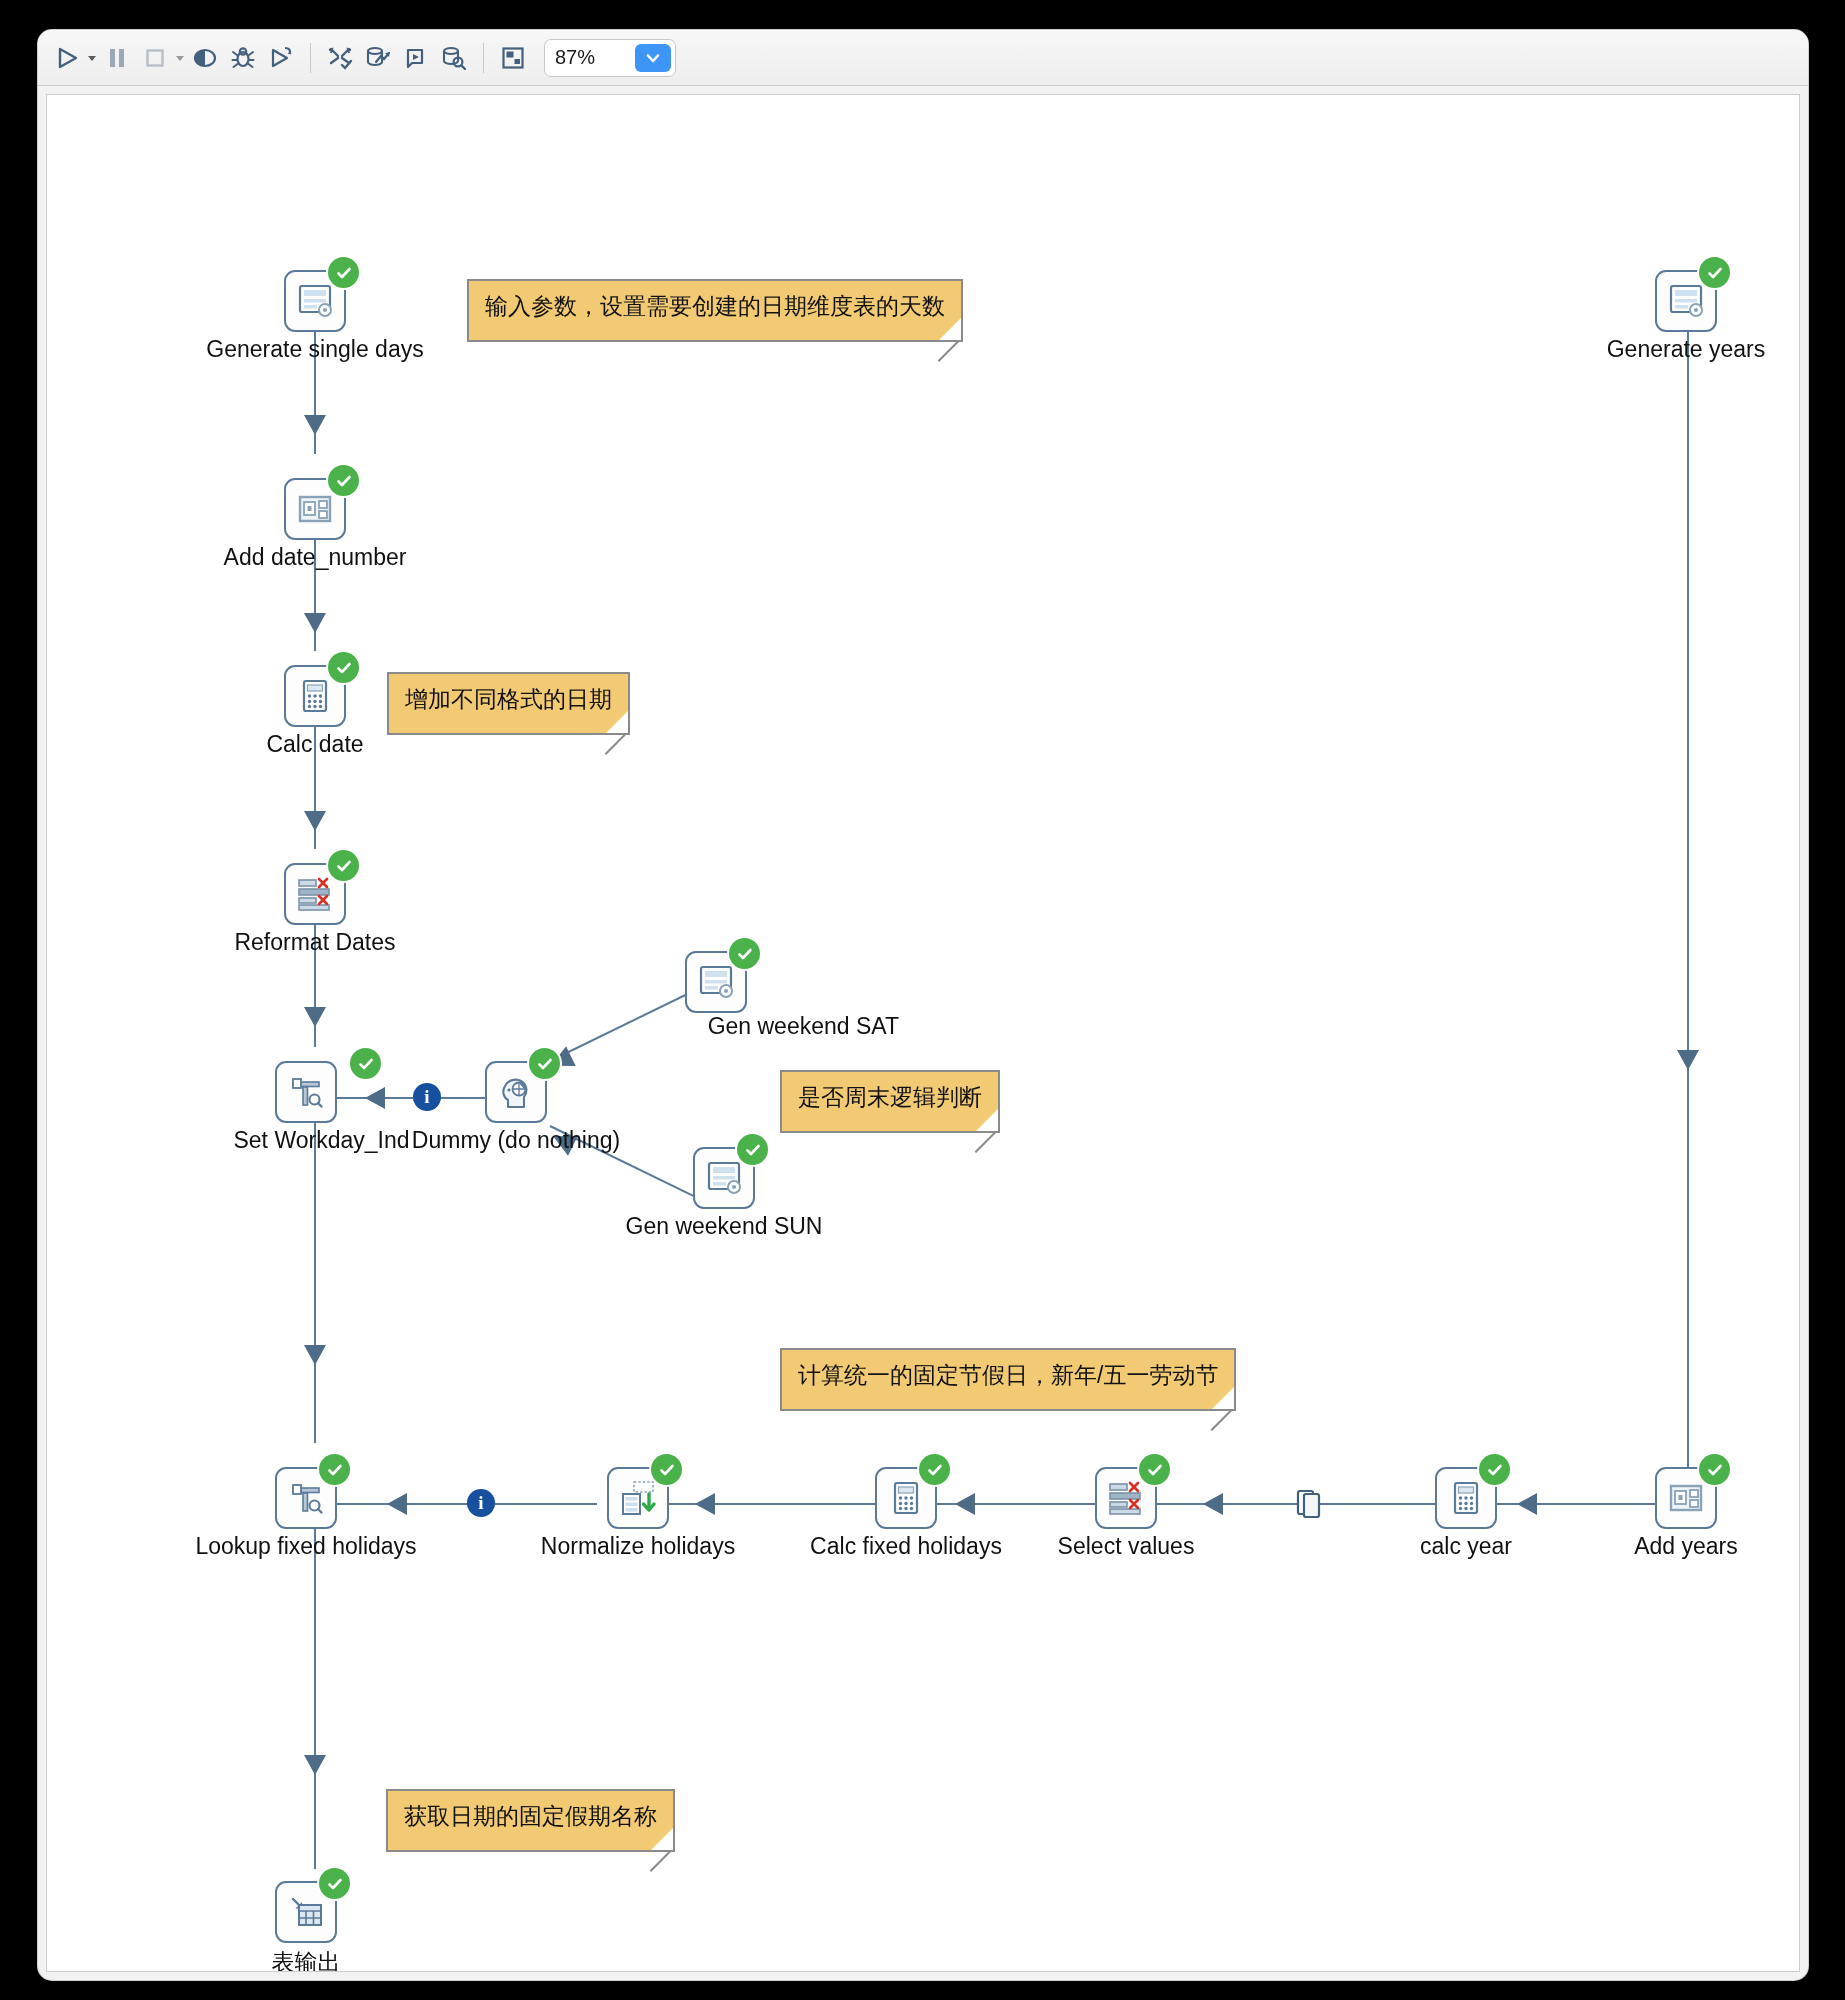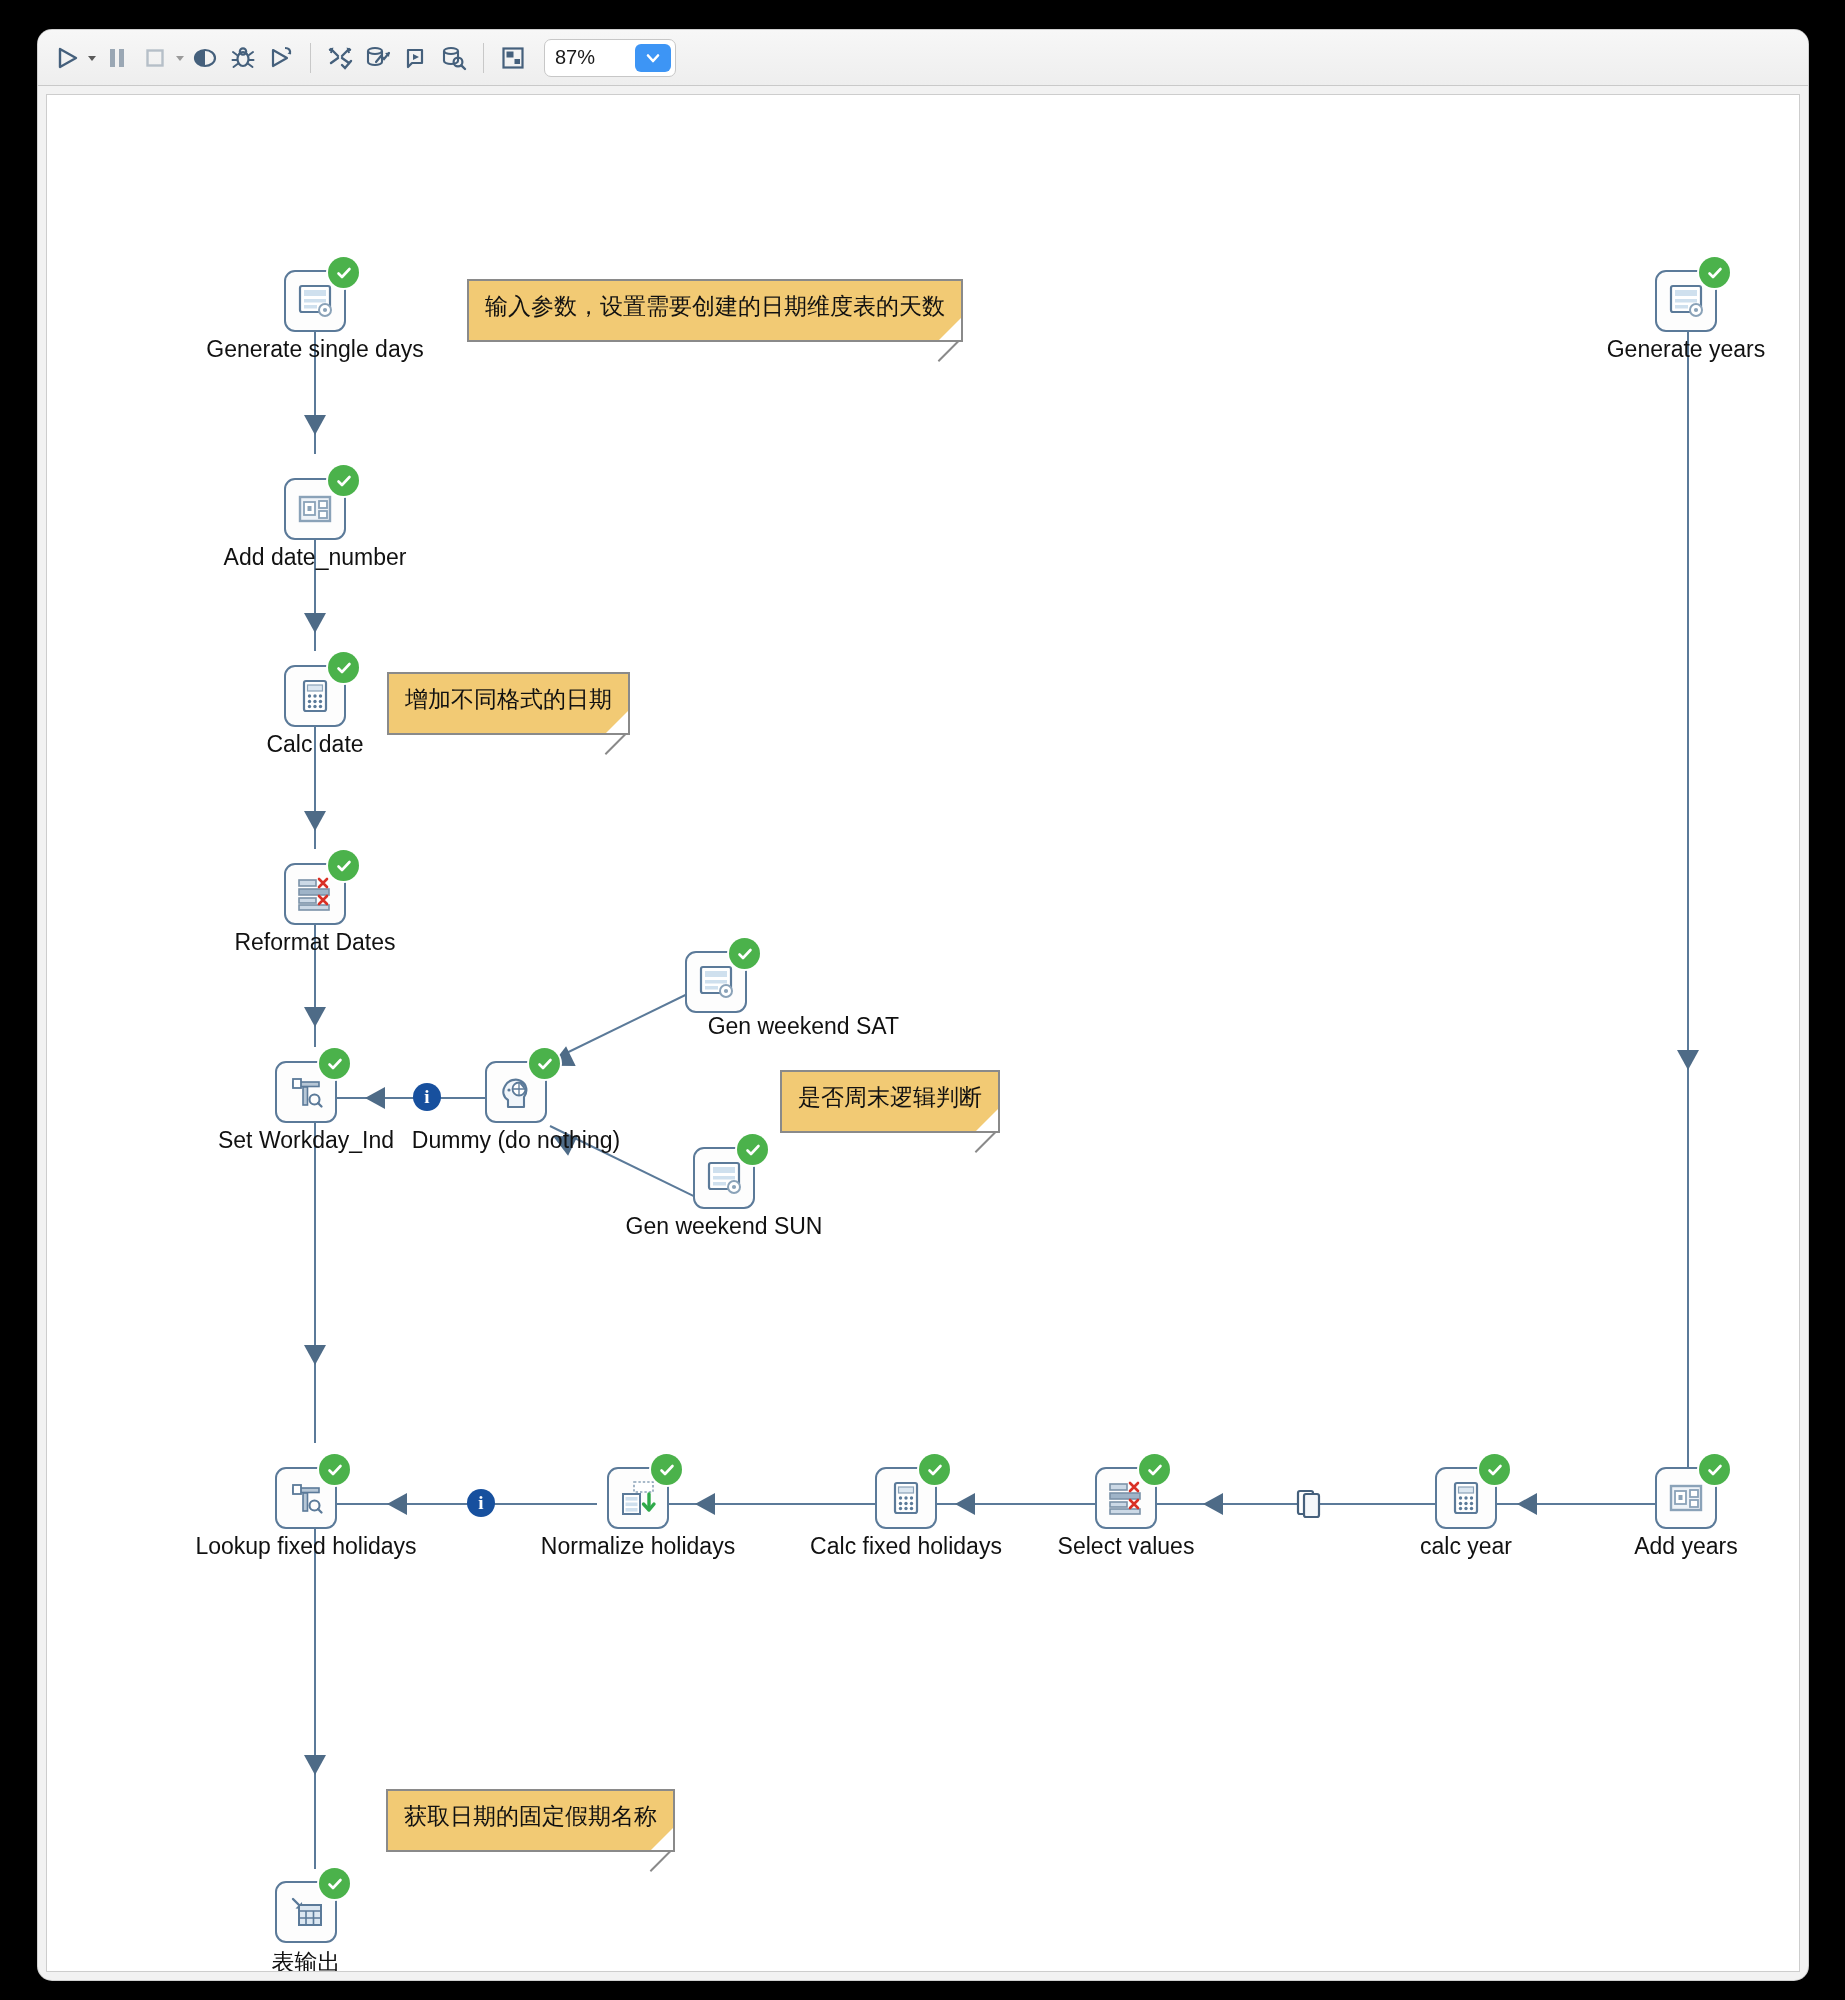--- a/index.html
+++ b/index.html
@@ -452,21 +452,21 @@
           </svg>
         </div>
         <div class="check-badge">
           <svg width="18" height="18" viewBox="0 0 18 18">
             <path d="M3.5 9.5 L7 13 L14.5 5" stroke="#ffffff" stroke-width="2.6" fill="none" stroke-linecap="round" stroke-linejoin="round"></path>
           </svg>
         </div>
         <div class="node-label">Reformat Dates</div>
       </div>
 
-      <div class="node" style="left:228px; top:966px;">
+      <div class="node" style="left:228px; top:966px;padding-left:31px;">
         <div class="node-box">
           <svg width="40" height="40" viewBox="0 0 40 40">
             <rect x="7" y="10" width="26" height="4.5" fill="#b7c7d6" stroke="#5b7a99" stroke-width="1.6"></rect>
             <rect x="7" y="7" width="8" height="9" fill="#ffffff" stroke="#5b7a99" stroke-width="1.8"></rect>
             <rect x="17" y="15" width="4.5" height="18" fill="#b7c7d6" stroke="#5b7a99" stroke-width="1.6"></rect>
             <circle cx="28.5" cy="27.5" r="5" fill="none" stroke="#5b7a99" stroke-width="2.1"></circle>
             <path d="M32 31 L35.5 34.5" stroke="#5b7a99" stroke-width="2.3" stroke-linecap="round"></path>
           </svg>
         </div>
         <div class="check-badge">
@@ -700,20 +700,24 @@
       <div class="note" style="left:420px; top:184px;">
         <span>输入参数，设置需要创建的日期维度表的天数</span>
         <span class="note-fold-line"></span>
       </div>
 
       <div class="note" style="left:733px; top:975px;">
         <span>是否周末逻辑判断</span>
         <span class="note-fold-line"></span>
       </div>
 
+      <div class="note" style="left:733px; top:1253px;">
+        <span>计算统一的固定节假日，新年/五一劳动节</span>
+        <span class="note-fold-line"></span>
+      </div>
 
       <div class="note" style="left:339px; top:1694px;text-align:right;">
         <span>获取日期的固定假期名称</span>
         <span class="note-fold-line"></span>
       </div>
 
     </div>
   </div>
 </div>
 

